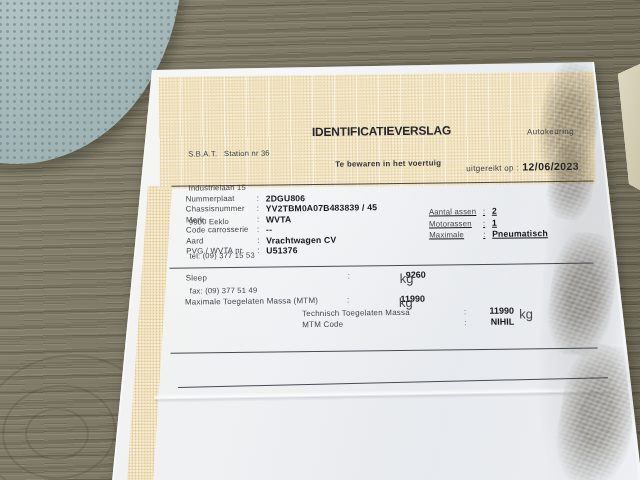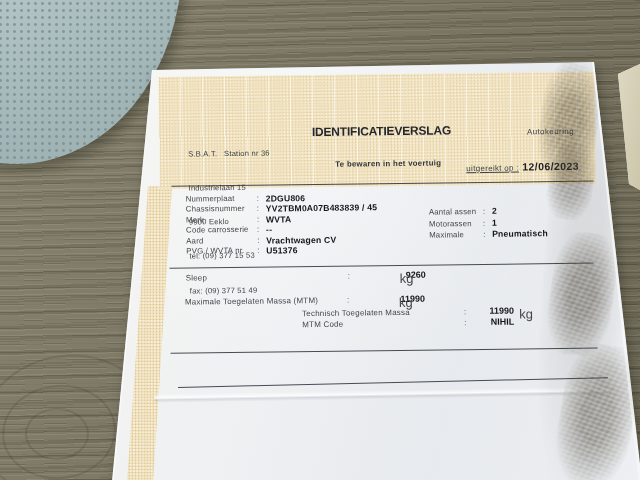--- a/index.html
+++ b/index.html
@@ -65,34 +65,34 @@
     transform:rotate(-0.7deg);transform-origin:0 0;color:#17191f;}
   .band{position:absolute;left:8px;top:15px;width:436px;height:112px;}
 
   .issuer{position:absolute;left:37px;top:64px;font-size:7.6px;line-height:11.4px;
     color:#3f4146;letter-spacing:.2px;white-space:pre;}
   .title{position:absolute;left:161px;top:65px;font-size:12px;font-weight:bold;
     letter-spacing:-0.2px;color:#26282e;}
   .dept{position:absolute;left:376px;top:70px;font-size:8px;color:#3f4146;letter-spacing:.4px;}
   .keep{position:absolute;left:184px;top:100px;font-size:7.8px;font-weight:bold;
     color:#33353a;letter-spacing:.3px;}
-  .issued-label{position:absolute;left:315px;top:106px;font-size:8px;color:#3f4146;letter-spacing:.3px;text-decoration:underline;}
+  .issued-label{position:absolute;left:315px;top:106px;font-size:8px;color:#3f4146;letter-spacing:.3px;}
   .issued-date{position:absolute;left:371px;top:103px;font-size:10.5px;font-weight:bold;
     color:#1b1d23;letter-spacing:.4px;}
 
   .rule{position:absolute;height:1.2px;background:rgba(44,46,54,.85);}
   .rule-header{left:20px;top:124px;width:422px;}
   .rule-mass{left:17px;top:206px;width:424px;}
   .rule-b1{left:17px;top:291px;width:427px;}
   .rule-b2{left:24px;top:323px;width:430px;transform:rotate(-0.6deg);}
 
   .fields-left{position:absolute;left:34px;top:133px;font-size:7.8px;}
   .fields-left .frow{line-height:10.45px;}
   .fields-right{position:absolute;left:277px;top:148px;font-size:7.8px;}
-  .fields-right .frow{line-height:11.5px;}
+  .fields-right .frow{line-height:11.5px;text-decoration:underline;}
   .frow{display:flex;}
   .flabel{color:#44464c;letter-spacing:.2px;}
   .fields-left .flabel{width:71px;}
   .fields-right .flabel{width:54px;}
   .fcolon{width:9px;color:#44464c;}
   .fvalue{font-weight:bold;font-size:8.6px;color:#14161c;letter-spacing:.2px;}
 
   .mass-row{position:absolute;font-size:8px;color:#44464c;height:12px;}
   .m1{left:33px;top:212px;width:260px;}
   .m2{left:32px;top:236px;width:260px;}

